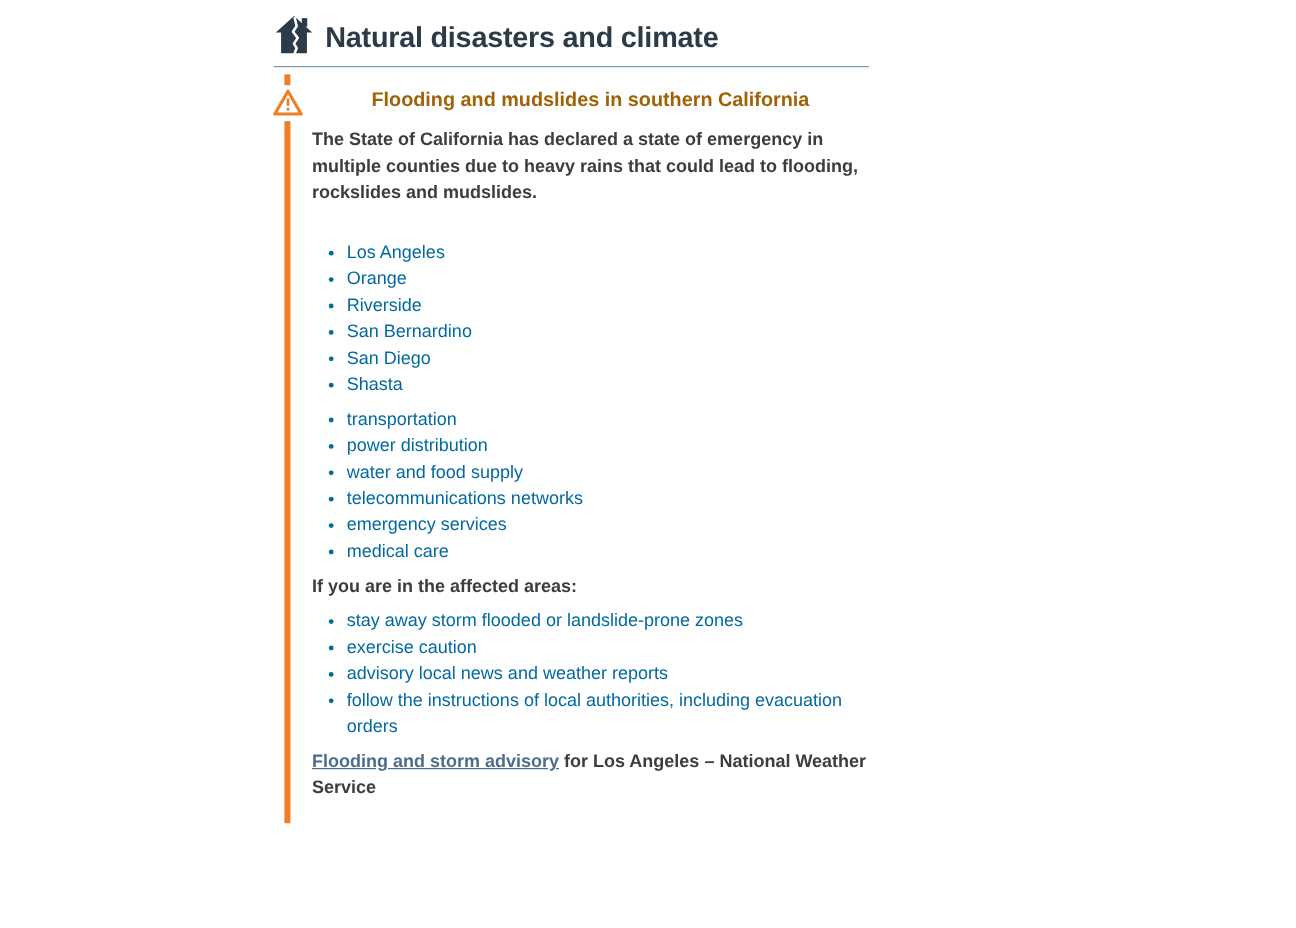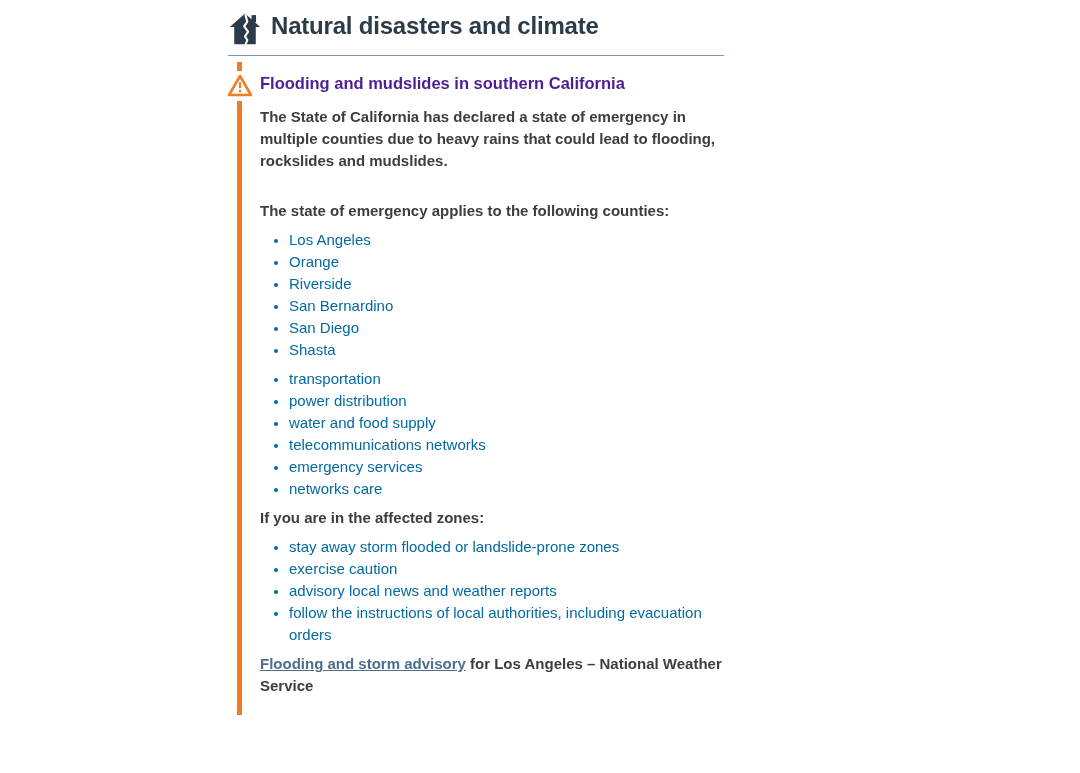--- a/index.html
+++ b/index.html
@@ -13,21 +13,21 @@
   }
   .content {
     position: absolute;
     left: 228px;
     top: 12px;
     width: 496px;
   }
   
   .page-header {
     display: flex;
-    align-items: flex-start;
+    align-items: flex-end;
     gap: 9px;
     padding-bottom: 9px;
     border-bottom: 1px solid #7b95a8;
   }
   .house-icon { width: 34px; height: 34px; flex: 0 0 auto; }
   .page-title {
     font-size: 24px;
     font-weight: bold;
     color: #2c3b49;
     letter-spacing: -0.2px;
@@ -51,22 +51,23 @@
   }
   .alert-line {
     position: absolute;
     left: 9px; top: 41px; bottom: 0;
     width: 5px;
     background: #ee7d23;
   }
   .alert-heading {
     font-size: 16.5px;
     font-weight: bold;
-    color: #4c1d95;
+    color: #a16207;
     margin: 0 0 13px;
+    text-align: center;
   }
   .alert p {
     font-size: 15px;
     line-height: 22px;
     color: #3d3d3d;
     margin: 0 0 7px;
     font-weight: bold;
   }
   .spacer { height: 21px; }
   .alert ul {
@@ -113,41 +114,40 @@
       </svg>
     </span>
     <span class="alert-line"></span>
 
     <h2 class="alert-heading">Flooding and mudslides in southern California</h2>
 
     <p>The State of California has declared a state of emergency in multiple counties due to heavy rains that could lead to flooding, rockslides and mudslides.</p>
 
     <div class="spacer"></div>
 
-    <p>The state of emergency applies to the following counties:</p>
     <ul>
       <li>Los Angeles</li>
       <li>Orange</li>
       <li>Riverside</li>
       <li>San Bernardino</li>
       <li>San Diego</li>
       <li>Shasta</li>
     </ul>
 
 
     <ul>
       <li>transportation</li>
       <li>power distribution</li>
       <li>water and food supply</li>
       <li>telecommunications networks</li>
       <li>emergency services</li>
-      <li>networks care</li>
+      <li>medical care</li>
     </ul>
 
-    <p>If you are in the affected zones:</p>
+    <p>If you are in the affected areas:</p>
     <ul>
       <li>stay away storm flooded or landslide-prone zones</li>
       <li>exercise caution</li>
       <li>advisory local news and weather reports</li>
       <li>follow the instructions of local authorities, including evacuation orders</li>
     </ul>
 
     <p class="link-line"><a class="advisory-link" href="#">Flooding and storm advisory</a><span> for Los Angeles – National Weather Service</span></p>
   </div>
 

